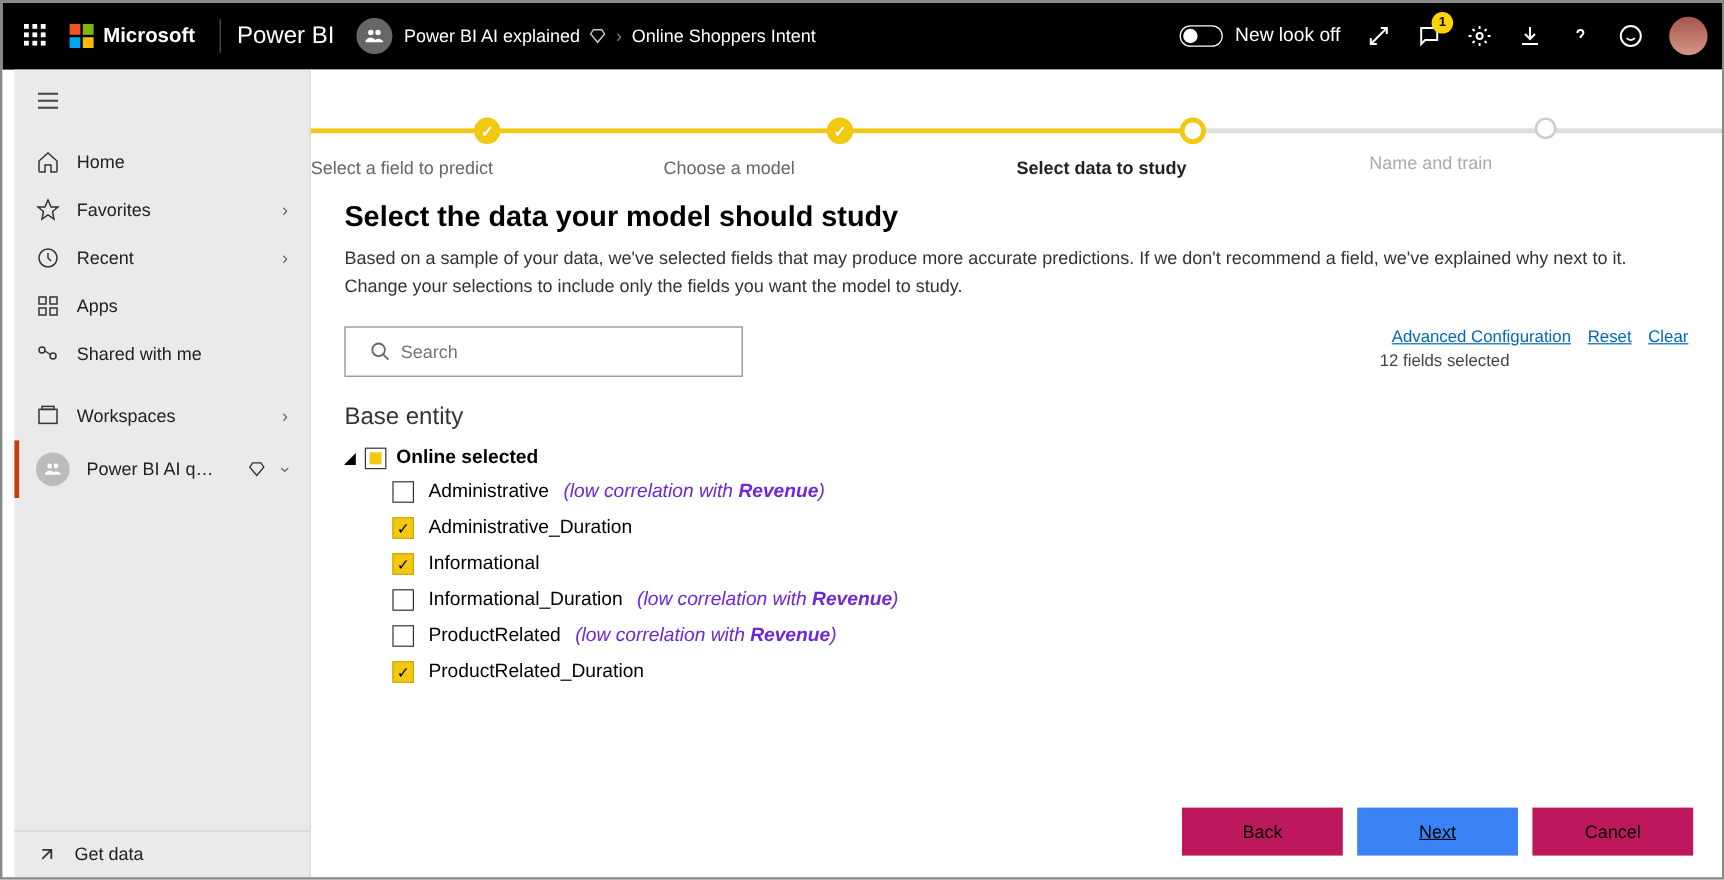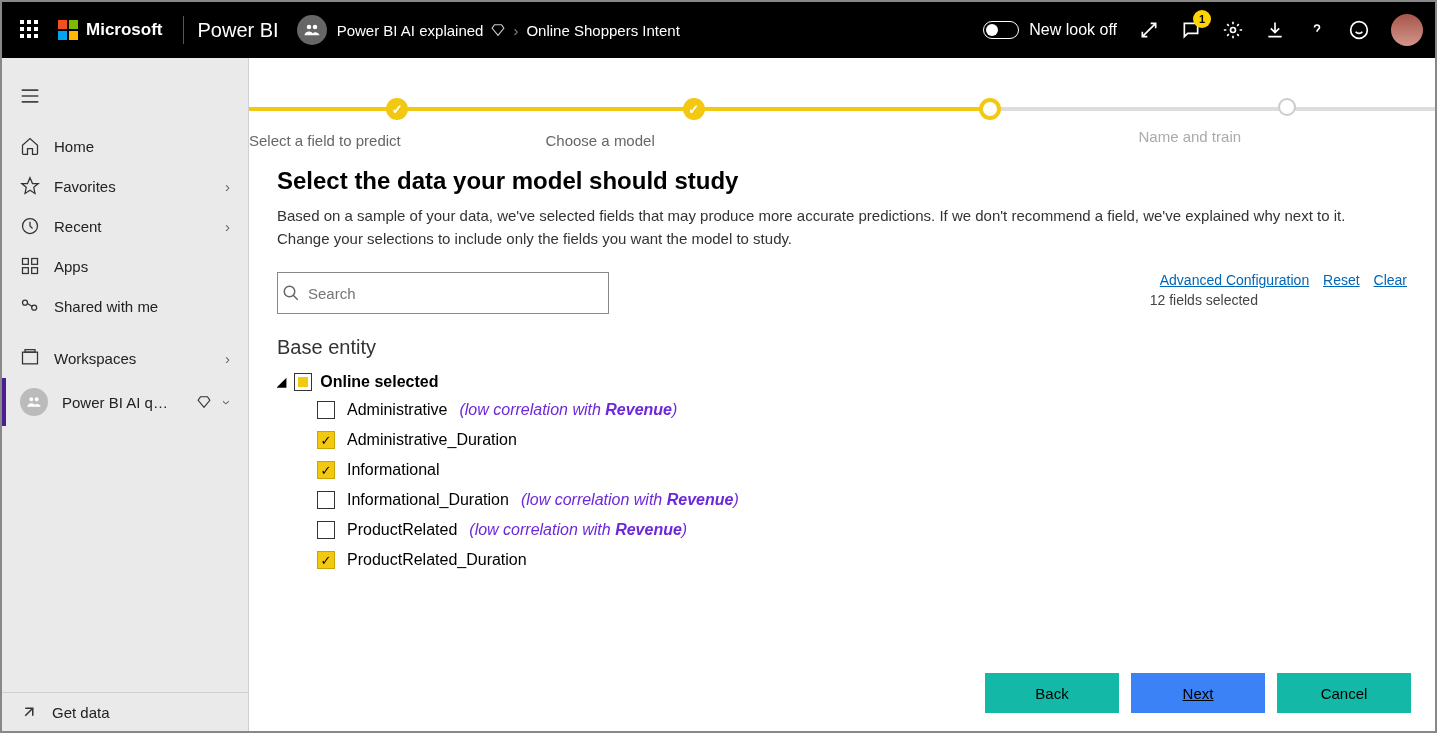--- a/index.html
+++ b/index.html
@@ -22,28 +22,28 @@
   .crumb .sep { color: #888; }
   .top-right { margin-left: auto; display: flex; align-items: center; gap: 22px; }
   .toggle { width: 36px; height: 18px; border: 1px solid #fff; border-radius: 10px; position: relative; }
   .toggle .knob { width: 12px; height: 12px; background:#fff; border-radius:50%; position:absolute; left:2px; top:2px; }
   .icon-btn { width:20px; height:20px; display:flex; align-items:center; justify-content:center; position: relative; }
   .icon-btn svg { stroke:#fff; fill:none; }
   .badge { position:absolute; top:-10px; right:-10px; background:#ffd400; color:#000; border-radius:50%; width:18px; height:18px; font-size:11px; display:flex; align-items:center; justify-content:center; font-weight:600;}
   .avatar { width: 32px; height:32px; border-radius:50%; background: linear-gradient(#a6554a, #d4968a); }
   
   .shell { display:flex; height: calc(100% - 56px); }
-  .sidebar { width: 247px; background:#eaeaea; border-right:1px solid #d0d0d0; display:flex; flex-direction:column; padding-top: 22px; }
+  .sidebar { width: 247px; background:#eaeaea; border-right:1px solid #d0d0d0; display:flex; flex-direction:column; padding-top: 10px; margin-left: 10px; }
   .hamburger { padding: 8px 18px; }
   .hamburger svg { stroke:#444; }
   .nav { margin-top: 10px; }
   .nav-item { display:flex; align-items:center; gap:14px; padding: 10px 18px; font-size:15px; color:#222; position:relative; }
   .nav-item .chev { margin-left:auto; color:#666; }
   .nav-item svg { stroke:#333; fill:none; }
-  .nav-item.ws-active { border-left: 4px solid #4c1d95; padding-left:14px; }
+  .nav-item.ws-active { border-left: 4px solid #c2410c; padding-left:14px; }
   .nav-item.ws-active .circ { width:28px; height:28px; background:#bbb; border-radius:50%; display:flex; align-items:center; justify-content:center; }
   .nav-item.ws-active .circ svg { fill:#fff; stroke:none; }
   .nav-item.ws-active .name { flex:1; white-space:nowrap; overflow:hidden; text-overflow:ellipsis; }
   .sidebar-bottom { margin-top:auto; border-top:1px solid #d0d0d0; }
   
   .main { flex:1; display:flex; flex-direction:column; background:#fff; position:relative; }
   .stepper { display:flex; align-items:flex-start; padding: 40px 0 0 0; position:relative; }
   .step { flex:1; text-align:left; position:relative; }
   .step .dot { width:22px; height:22px; border-radius:50%; background:#f2c811; display:flex; align-items:center; justify-content:center; margin:0 auto; position:relative; z-index:2; }
   .step.done .dot::after { content:"✓"; color:#fff; font-size:13px; font-weight:bold; }
@@ -52,41 +52,41 @@
   .step .lbl { margin-top:12px; font-size:15px; color:#666; }
   .step.current .lbl { color:#222; font-weight:600; }
   .step.pending .lbl { color:#aaa; }
   .track { position:absolute; height:4px; top: 49px; z-index:1; }
   .track.yellow { background:#f2c811; }
   .track.grey { background:#ddd; }
   .content { padding: 18px 28px 0 28px; }
   .h2 { font-size:24px; font-weight:600; margin-bottom:10px; }
   .desc { font-size:15px; color:#333; line-height:1.5; margin-bottom: 22px; max-width: 1110px; }
   .toolbar-row { display:flex; align-items:flex-start; }
-  .search-box { width: 332px; height:42px; border:1px solid #888; display:flex; align-items:center; padding:0 4px; gap:8px; }
+  .search-box { width: 332px; height:42px; border:1px solid #888; display:flex; align-items:center; padding:0 20px; gap:8px; }
   .search-box input { border:none; outline:none; font-size:15px; flex:1; }
   .search-box svg { stroke:#666; fill:none; }
   .right-links { margin-left:auto; text-align:left; font-size:14px; }
   .right-links a { color:#0066b8; text-decoration:underline; margin-left:10px; }
   .right-links .count { color:#444; margin-top:4px; }
   .section-h { font-size:20px; color:#333; margin: 22px 0 10px 0; }
   .tree { font-size:16px; max-height: 270px; overflow-y: auto; padding-right: 10px;}
   .tree-root { display:flex; align-items:center; gap:8px; font-weight:600; padding: 4px 0; }
   .tree-root .twisty { font-size:12px; }
   .chk { width:18px; height:18px; border:1px solid #333; display:inline-flex; align-items:center; justify-content:center; font-size:13px; }
   .chk.checked { background:#f2c811; border-color:#caa400; color:#000; }
   .chk.partial { background:#fff; position:relative; }
   .chk.partial::after { content:""; position:absolute; inset:3px; background:#f2c811; }
   .field-row { display:flex; align-items:center; gap:12px; padding: 6px 0 6px 40px; }
   .field-row .fname { }
   .field-row .hint { font-style: italic; color:#6d28d9; }
   .field-row .hint b { font-weight:600; font-style: italic;}
   .footer-btns { position:absolute; bottom: 18px; right: 24px; display:flex; gap:12px; }
   .btn { width:134px; height:40px; border:none; font-size:15px; cursor:pointer; }
-  .btn.grey { background:#14b8a6; color:#000; }
+  .btn.grey { background:#be185d; color:#000; }
   .btn.yellow { background:#3b82f6; color:#000;text-decoration:underline; }
   
   .tree::-webkit-scrollbar { width:14px; }
   .tree::-webkit-scrollbar-thumb { background:#ccc; }
 </style>
 </head>
 <body>
 
 <div class="topbar">
   <div class="waffle">
@@ -252,20 +252,21 @@
       <div class="step done">
         <div class="dot"></div>
         <div class="lbl">Select a field to predict</div>
       </div>
       <div class="step done">
         <div class="dot"></div>
         <div class="lbl">Choose a model</div>
       </div>
       <div class="step current">
         <div class="dot"></div>
+        <div class="lbl">Select data to study</div>
       </div>
       <div class="step pending">
         <div class="dot"></div>
         <div class="lbl">Name and train</div>
       </div>
     </div>
 
     <div class="content">
       <div class="h2">Select the data your model should study</div>
       <div class="desc">Based on a sample of your data, we've selected fields that may produce more accurate predictions. If we don't recommend a field, we've explained why next to it. Change your selections to include only the fields you want the model to study.</div>

